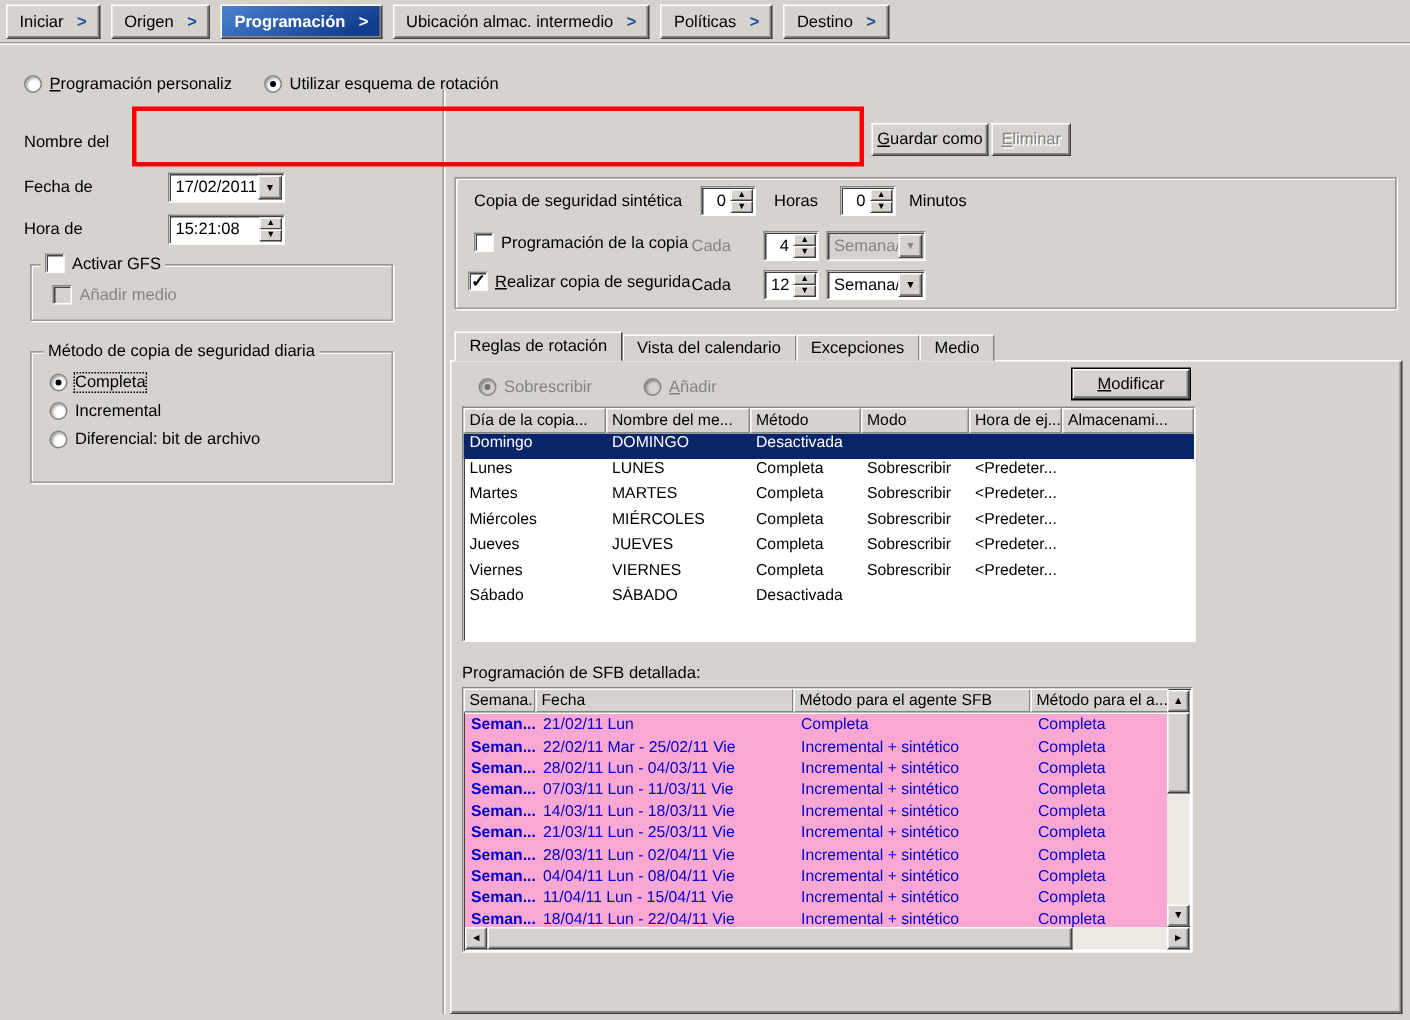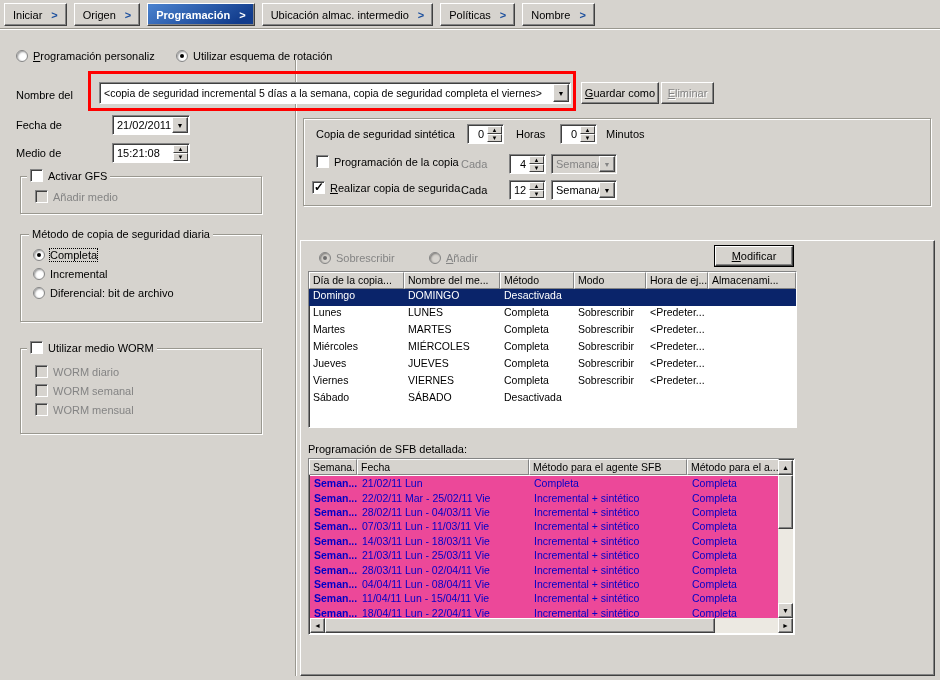--- a/index.html
+++ b/index.html
@@ -55,21 +55,21 @@
 
 .table{position:absolute;background:#fff;border:1px solid;border-color:#848484 #fff #fff #848484;box-shadow:inset 1px 1px 0 #404040;overflow:hidden}
 .theader{display:flex;height:17px}
 .hcell{flex:none;background:#d6d3ce;border:1px solid;border-color:#fff #848484 #848484 #fff;padding:1px 3px;font-size:10.5px;white-space:nowrap;overflow:hidden;cursor:default}
 .hcell.fill{flex:1}
 .trow{display:flex;height:17px;cursor:default}
 .tcell{flex:none;padding:0 4px;font-size:10.5px;white-space:nowrap;overflow:hidden}
 .tcell.fill{flex:1}
 .trow.selected{background:#0a246a;color:#fff}
 
-.sfb-body{position:absolute;left:1px;top:17px;right:16px;bottom:16px;background:#ec4899;color:#0000c8;overflow:hidden}
+.sfb-body{position:absolute;left:1px;top:17px;right:16px;bottom:16px;background:#f9a8d4;color:#0000c8;overflow:hidden}
 .srow{display:flex;height:14.4px;align-items:center;cursor:default}
 .srow .tcell.bold{font-weight:bold}
 
 .sb-btn{width:15px;height:15px;background:#d6d3ce;border:1px solid;border-color:#fff #404040 #404040 #fff;box-shadow:inset -1px -1px 0 #848484;display:flex;align-items:center;justify-content:center;font-size:7px;color:#000;flex:none}
 .vscroll{position:absolute;right:1px;top:1px;bottom:16px;width:15px;display:flex;flex-direction:column;background:#ece9e2}
 .vscroll .trackv{flex:1;position:relative}
 .vscroll .thumbv{position:absolute;left:0;top:0;width:15px;height:42%;background:#d6d3ce;border:1px solid;border-color:#fff #404040 #404040 #fff;box-shadow:inset -1px -1px 0 #848484}
 .hscroll{position:absolute;left:1px;right:1px;bottom:1px;height:15px;display:flex;background:#ece9e2}
 .hscroll .trackh{flex:1;position:relative}
 .hscroll .thumbh{position:absolute;left:0;top:0;height:15px;width:86%;background:#d6d3ce;border:1px solid;border-color:#fff #404040 #404040 #fff;box-shadow:inset -1px -1px 0 #848484}
@@ -96,53 +96,49 @@
       </div>
       <div class="wtab">
         <span>Ubicación almac. intermedio</span>
         <span class="chev">&gt;</span>
       </div>
       <div class="wtab">
         <span>Políticas</span>
         <span class="chev">&gt;</span>
       </div>
       <div class="wtab">
-        <span>Nombre</span>
+        <span>Destino</span>
         <span class="chev">&gt;</span>
       </div>
     </div>
   <div class="tab-sep"></div>
   <div class="vsep"></div>
 
   <label class="rb abs" style="left:16px;top:50px">
     <span class="circ"></span>
     <span><u>P</u>rogramación personaliz</span>
   </label>
   <label class="rb selected abs" style="left:176px;top:50px">
     <span class="circ"></span>
     <span>Utilizar esquema de rotación</span>
   </label>
 
   <div class="annotation"></div>
 
   <div class="lbl" style="left:16px;top:89px">Nombre del</div>
-  <div class="combo" style="left:99px;top:82px;width:472px;height:22px">
-    <span class="combo-text" style="font-size:10.5px">&lt;copia de seguridad incremental 5 días a la semana, copia de seguridad completa el viernes&gt;</span>
-    <span class="drop">▼</span>
-  </div>
   <button class="btn" style="left:581px;top:82px;width:78px;height:22px"><u>G</u>uardar como</button>
   <button class="btn disabled" style="left:661px;top:82px;width:53px;height:22px"><u>E</u>liminar</button>
 
   <div class="lbl" style="left:16px;top:119px">Fecha de</div>
   <div class="combo" style="left:112px;top:115px;width:78px;height:20px">
-    <span class="combo-text">21/02/2011</span>
+    <span class="combo-text">17/02/2011</span>
     <span class="drop">▼</span>
   </div>
 
-  <div class="lbl" style="left:16px;top:147px">Medio de</div>
+  <div class="lbl" style="left:16px;top:147px">Hora de</div>
   <div class="combo" style="left:112px;top:143px;width:78px;height:20px">
     <span class="combo-text">15:21:08</span>
     <span class="spin">
         <b>▲</b>
         <b>▼</b>
       </span>
   </div>
 
   <div class="fieldset" style="left:20px;top:176px;width:242px;height:38px">
     <label class="cb legend-cb">
@@ -166,40 +162,20 @@
           <span class="circ"></span>
           <span>Incremental</span>
         </label>
         <label class="rb">
           <span class="circ"></span>
           <span>Diferencial: bit de archivo</span>
         </label>
       </div>
   </div>
 
-  <div class="fieldset" style="left:20px;top:348px;width:242px;height:86px">
-    <label class="cb legend-cb">
-      <span class="box"></span>
-      <span>Utilizar medio WORM</span>
-    </label>
-    <div class="vstack" id="worm-options" style="padding:16px 0 0 14px;gap:6px">
-        <label class="cb disabled">
-          <span class="box"></span>
-          <span>WORM diario</span>
-        </label>
-        <label class="cb disabled">
-          <span class="box"></span>
-          <span>WORM semanal</span>
-        </label>
-        <label class="cb disabled">
-          <span class="box"></span>
-          <span>WORM mensual</span>
-        </label>
-      </div>
-  </div>
 
   <div class="fieldset" style="left:303px;top:118px;width:628px;height:88px">
     <span class="lbl" style="left:12px;top:9px">Copia de seguridad sintética</span>
     <div class="combo" style="left:163px;top:5px;width:37px;height:20px">
       <span class="combo-text" style="text-align:right">0</span>
       <span class="spin">
           <b>▲</b>
           <b>▼</b>
         </span>
     </div>
@@ -241,20 +217,26 @@
           <b>▲</b>
           <b>▼</b>
         </span>
     </div>
     <div class="combo" style="left:247px;top:61px;width:66px;height:20px">
       <span class="combo-text">Semana/s</span>
       <span class="drop">▼</span>
     </div>
   </div>
 
+  <div class="rtabbar" id="rotation-tabbar">
+      <div class="rtab active">Reglas de rotación</div>
+      <div class="rtab">Vista del calendario</div>
+      <div class="rtab">Excepciones</div>
+      <div class="rtab">Medio</div>
+    </div>
 
   <div class="panel">
     <label class="rb disabled selected abs" style="left:18px;top:11px">
       <span class="circ"></span>
       <span>Sobrescribir</span>
     </label>
     <label class="rb disabled abs" style="left:128px;top:11px">
       <span class="circ"></span>
       <span><u>A</u>ñadir</span>
     </label>

